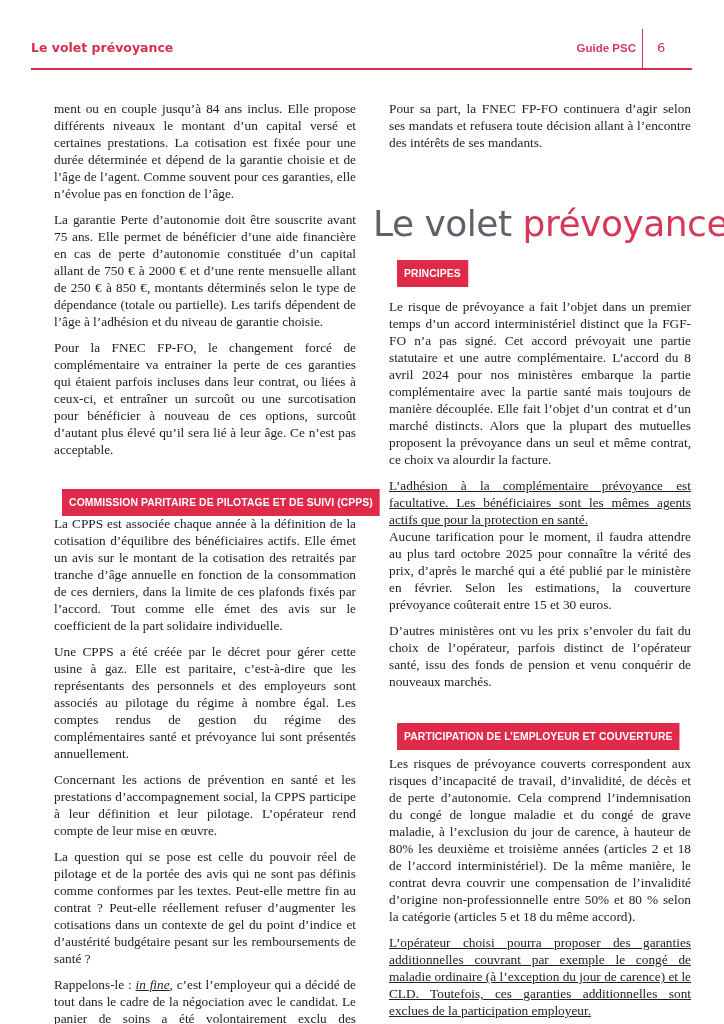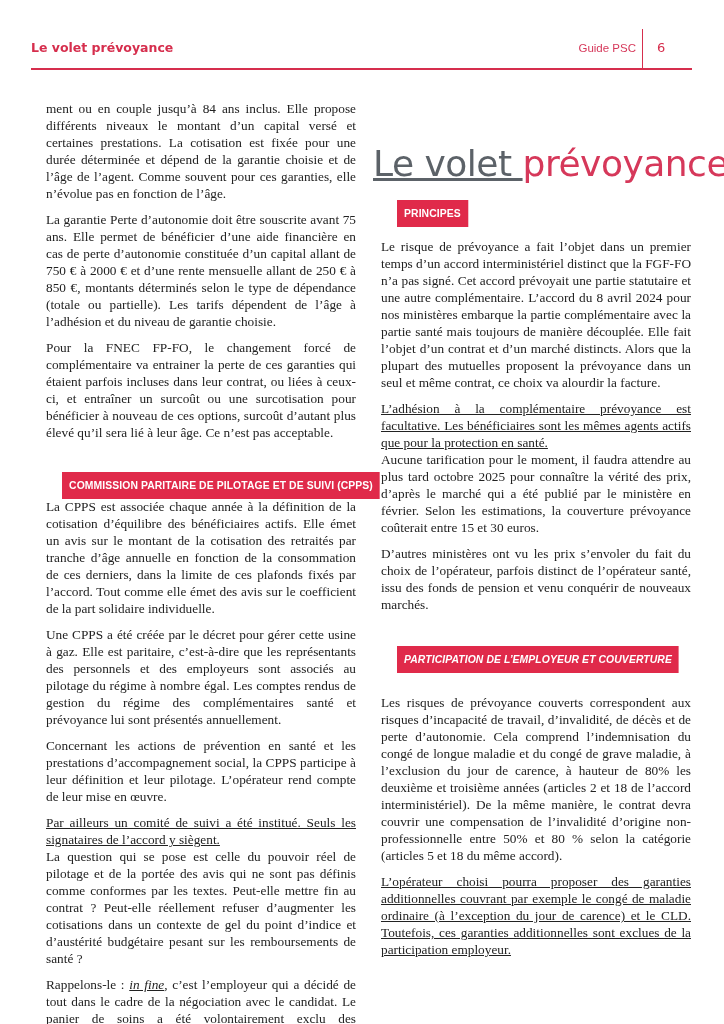--- a/index.html
+++ b/index.html
@@ -1,33 +1,33 @@
 <!DOCTYPE html>
 <html><head>
 <meta charset="utf-8">
 <style>
   html, body { margin:0; padding:0; background:#ffffff; }
   body { width:724px; height:1024px; position:relative; overflow:hidden; }
   .hdr-left { position:absolute; left:31px; top:40px; font-family:"DejaVu Sans", sans-serif; font-size:12.5px; font-weight:bold; color:#d62e4d; }
-  .hdr-guide { position:absolute; right:88px; top:42px; font-family:"Liberation Sans", sans-serif; font-size:11.5px; color:#d6385a; }
+  .hdr-guide { position:absolute; right:88px; top:42px; font-family:"Liberation Sans", sans-serif; font-size:11.5px; color:#d6385a;font-weight:bold; }
   .hdr-vline { position:absolute; left:642px; top:29px; width:1px; height:40px; background:#d62e4d; }
   .hdr-page { position:absolute; left:657px; top:40px; font-family:"DejaVu Sans", sans-serif; font-size:13px; color:#d62e4d; }
   .hdr-line { position:absolute; left:31px; top:68px; width:661px; height:1.5px; background:#d62e4d; }
 
   .col { position:absolute; top:100px; width:318px; font-family:"Liberation Serif", serif; font-size:13.3px; line-height:17px; color:#222; text-align:justify; hyphens:auto; }
-  .col p { margin:0 0 9px 8px; }
+  .col p { margin:0 0 9px 16px; }
   .col p.tight { margin-bottom:0;text-decoration:underline; }
   .col-left { left:38px; }
   .col-right { left:373px; }
 
   .section-bar { display:inline-block; background:#e02a4a; color:#ffffff; font-family:"Liberation Sans", sans-serif; font-weight:bold; font-size:11.8px; letter-spacing:0.1px; padding:5px 8px 5px 8px; transform:scaleX(0.88); transform-origin:left center; white-space:nowrap; }
   .bar-wrap { height:26px;padding-left:24px; }
 
   .big-title { font-family:"DejaVu Sans", sans-serif; font-weight:200; font-size:36px; letter-spacing:-0.5px; line-height:44px; margin:0; white-space:nowrap; }
-  .big-title .t1 { color:#5c6268; font-weight:normal;text-decoration:underline; }
+  .big-title .t1 { color:#5c6268; font-weight:normal; }
   .big-title .t2 { color:#d6385a; font-weight:normal; }
   em { font-style:italic;text-decoration:underline; }
 </style>
 </head>
 <body>
 
 <div class="hdr-left">Le volet prévoyance</div>
 <div class="hdr-guide">Guide PSC</div>
 <div class="hdr-vline"></div>
 <div class="hdr-page">6</div>
@@ -37,37 +37,37 @@
   <p>ment ou en couple jusqu’à 84 ans inclus. Elle propose différents niveaux le montant d’un capital versé et certaines prestations. La cotisation est fixée pour une durée déterminée et dépend de la garantie choisie et de l’âge de l’agent. Comme souvent pour ces garanties, elle n’évolue pas en fonction de l’âge.</p>
   <p>La garantie Perte d’autonomie doit être souscrite avant 75 ans. Elle permet de bénéficier d’une aide financière en cas de perte d’autonomie constituée d’un capital allant de 750 € à 2000 € et d’une rente mensuelle allant de 250 € à 850 €, montants déterminés selon le type de dépendance (totale ou partielle). Les tarifs dépendent de l’âge à l’adhésion et du niveau de garantie choisie.</p>
   <p>Pour la FNEC FP-FO, le changement forcé de complémentaire va entrainer la perte de ces garanties qui étaient parfois incluses dans leur contrat, ou liées à ceux-ci, et entraîner un surcoût ou une surcotisation pour bénéficier à nouveau de ces options, surcoût d’autant plus élevé qu’il sera lié à leur âge. Ce n’est pas acceptable.</p>
   <div style="height:22px"></div>
   <div class="bar-wrap" style="margin-bottom:0;">
     <span class="section-bar">COMMISSION PARITAIRE DE PILOTAGE ET DE SUIVI (CPPS)</span>
   </div>
   <p>La CPPS est associée chaque année à la définition de la cotisation d’équilibre des bénéficiaires actifs. Elle émet un avis sur le montant de la cotisation des retraités par tranche d’âge annuelle en fonction de la consommation de ces derniers, dans la limite de ces plafonds fixés par l’accord. Tout comme elle émet des avis sur le coefficient de la part solidaire individuelle.</p>
   <p>Une CPPS a été créée par le décret pour gérer cette usine à gaz. Elle est paritaire, c’est-à-dire que les représentants des personnels et des employeurs sont associés au pilotage du régime à nombre égal. Les comptes rendus de gestion du régime des complémentaires santé et prévoyance lui sont présentés annuellement.</p>
   <p>Concernant les actions de prévention en santé et les prestations d’accompagnement social, la CPPS participe à leur définition et leur pilotage. L’opérateur rend compte de leur mise en œuvre.</p>
-  <p class="tight">Par ailleurs un comité de suivi a été institué. Seuls les signataires de l’accord y siègent.</p>
   <p>La question qui se pose est celle du pouvoir réel de pilotage et de la portée des avis qui ne sont pas définis comme conformes par les textes. Peut-elle mettre fin au contrat ? Peut-elle réellement refuser d’augmenter les cotisations dans un contexte de gel du point d’indice et d’austérité budgétaire pesant sur les remboursements de santé ?</p>
   <p><span>Rappelons-le : </span><em>in fine</em><span>, c’est l’employeur qui a décidé de tout dans le cadre de la négociation avec le candidat. Le panier de soins a été volontairement exclu des discussions. Seules les options ont été discutées, sans pour autant que l’avis des organisations syndicales ait été contraignant. La gestion paritaire dans ce cas présente de sérieuses limites, elle n’a de paritaire que le nom. En revanche, la CPPS portera à n’en pas douter la responsabilité du poids des éventuelles augmentations.</span></p>
 
 </div>
 
 <div class="col col-right">
+  <p>Pour sa part, la FNEC FP-FO continuera d’agir selon ses mandats et refusera toute décision allant à l’encontre des intérêts de ses mandants.</p>
   <div style="height:42px"></div>
   <h1 class="big-title"><span class="t1">Le volet </span><span class="t2">prévoyance</span></h1>
   <div style="height:14px"></div>
   <div class="bar-wrap" style="margin-bottom:12px;">
     <span class="section-bar">PRINCIPES</span>
   </div>
   <p>Le risque de prévoyance a fait l’objet dans un premier temps d’un accord interministériel distinct que la FGF-FO n’a pas signé. Cet accord prévoyait une partie statutaire et une autre complémentaire. L’accord du 8 avril 2024 pour nos ministères embarque la partie complémentaire avec la partie santé mais toujours de manière découplée. Elle fait l’objet d’un contrat et d’un marché distincts. Alors que la plupart des mutuelles proposent la prévoyance dans un seul et même contrat, ce choix va alourdir la facture.</p>
   <p class="tight">L’adhésion à la complémentaire prévoyance est facultative. Les bénéficiaires sont les mêmes agents actifs que pour la protection en santé.</p>
   <p>Aucune tarification pour le moment, il faudra attendre au plus tard octobre 2025 pour connaître la vérité des prix, d’après le marché qui a été publié par le ministère en février. Selon les estimations, la couverture prévoyance coûterait entre 15 et 30 euros.</p>
   <p>D’autres ministères ont vu les prix s’envoler du fait du choix de l’opérateur, parfois distinct de l’opérateur santé, issu des fonds de pension et venu conquérir de nouveaux marchés.</p>
   <div style="height:24px"></div>
-  <div class="bar-wrap" style="margin-bottom:22px;font-style:italic;">
+  <div class="bar-wrap" style="margin-bottom:6px;">
     <span class="section-bar">PARTICIPATION DE L’EMPLOYEUR ET COUVERTURE</span>
   </div>
   <p>Les risques de prévoyance couverts correspondent aux risques d’incapacité de travail, d’invalidité, de décès et de perte d’autonomie. Cela comprend l’indemnisation du congé de longue maladie et du congé de grave maladie, à l’exclusion du jour de carence, à hauteur de 80% les deuxième et troisième années (articles 2 et 18 de l’accord interministériel). De la même manière, le contrat devra couvrir une compensation de l’invalidité d’origine non-professionnelle entre 50% et 80 % selon la catégorie (articles 5 et 18 du même accord).</p>
   <p class="tight">L’opérateur choisi pourra proposer des garanties additionnelles couvrant par exemple le congé de maladie ordinaire (à l’exception du jour de carence) et le CLD. Toutefois, ces garanties additionnelles sont exclues de la participation employeur.</p>
 
 </div>
 
 </body></html>

